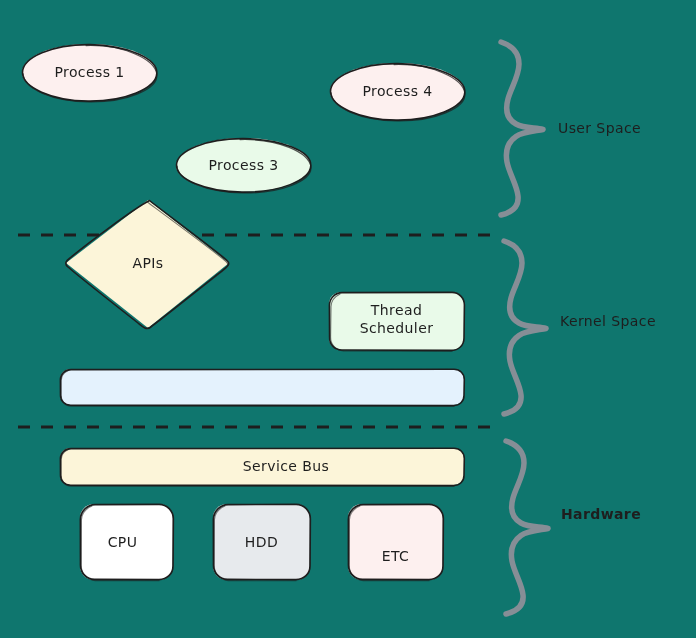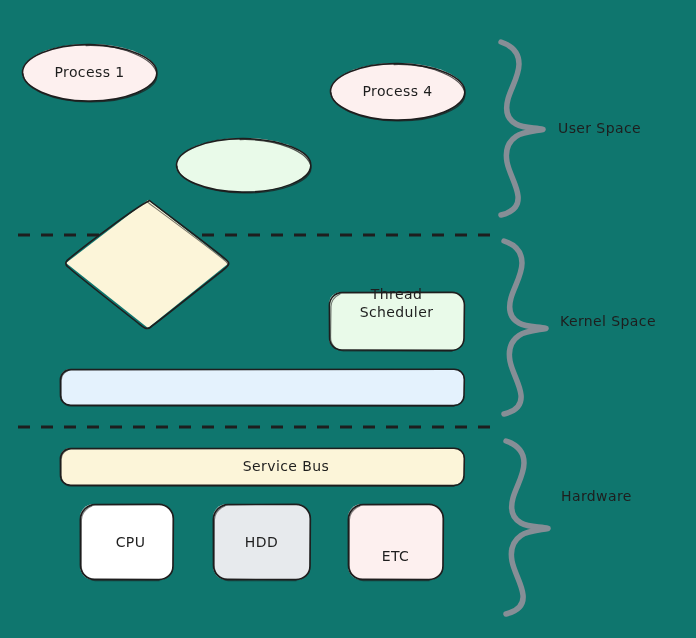--- a/index.html
+++ b/index.html
@@ -122,39 +122,41 @@
     <path d="M504 241 C516 245 522 253 522 263 C522 275 514 287 511 298 C508 309 510 318 519 323 C527 327.5 539 326.5 546 328.5 C539 330 526 330.5 519 335.5 C511 341 508 350 510 361 C512 372 520 384 521 395 C522 405 516 411 504 414" fill="none" stroke="#868e96" stroke-width="5.5" stroke-linecap="round" stroke-linejoin="round"></path>
 
     <path d="M506 441 C518 445 524 453 524 463 C524 475 516 487 513 498 C510 509 512 518 521 523 C529 527.5 541 526.5 548 528.5 C541 530 528 530.5 521 535.5 C513 541 510 550 512 561 C514 572 522 584 523 595 C524 605 518 611 506 614" fill="none" stroke="#868e96" stroke-width="5.5" stroke-linecap="round" stroke-linejoin="round"></path>
 
   </svg>
 
   <div class="shape-label" style="left:22px; top:64px; width:135px;">Process 1</div>
 
   <div class="shape-label" style="left:330px; top:83px; width:135px;">Process 4</div>
 
+  <div class="shape-label" style="left:176px; top:157px; width:135px;">Process 3</div>
 
+  <div class="shape-label" style="left:96px; top:255px; width:104px;">APIs</div>
 
-  <div class="shape-label" style="left:329px; top:286px; width:135px;">Thread
+  <div class="shape-label" style="left:329px; top:302px; width:135px;">Thread
 Scheduler</div>
 
 
   <div class="shape-label" style="left:60px; top:458px; width:404px;margin-left:24px;">Service Bus</div>
 
-  <div class="shape-label" style="left:84px; top:534px; width:93px;">CPU</div>
+  <div class="shape-label" style="left:76px; top:534px; width:93px;">CPU</div>
 
   <div class="shape-label" style="left:213px; top:534px; width:97px;">HDD</div>
 
   <div class="shape-label" style="left:348px; top:534px; width:95px;margin-top:14px;">ETC</div>
 
   <div class="zone-label" style="left:558px; top:120px;text-align:right;">User Space</div>
 
   <div class="zone-label" style="left:560px; top:313px;">Kernel Space</div>
 
-  <div class="zone-label" style="left:561px; top:488px;">Hardware</div>
+  <div class="zone-label" style="left:561px; top:506px;font-weight:bold;">Hardware</div>
 
   <div class="hit" style="left:22px; top:44px; width:135px; height:57px; border-radius:50%;"></div>
   <div class="hit" style="left:330px; top:63px; width:135px; height:57px; border-radius:50%;"></div>
   <div class="hit" style="left:176px; top:138px; width:135px; height:54px; border-radius:50%;"></div>
   <div class="hit" style="left:66px; top:200px; width:163px; height:128px;"></div>
   <div class="hit" style="left:329px; top:292px; width:135px; height:58px;"></div>
   <div class="hit" style="left:60px; top:369px; width:404px; height:36px;"></div>
   <div class="hit" style="left:60px; top:448px; width:404px; height:37px;"></div>
   <div class="hit" style="left:80px; top:504px; width:93px; height:76px;"></div>
   <div class="hit" style="left:213px; top:504px; width:97px; height:76px;"></div>

